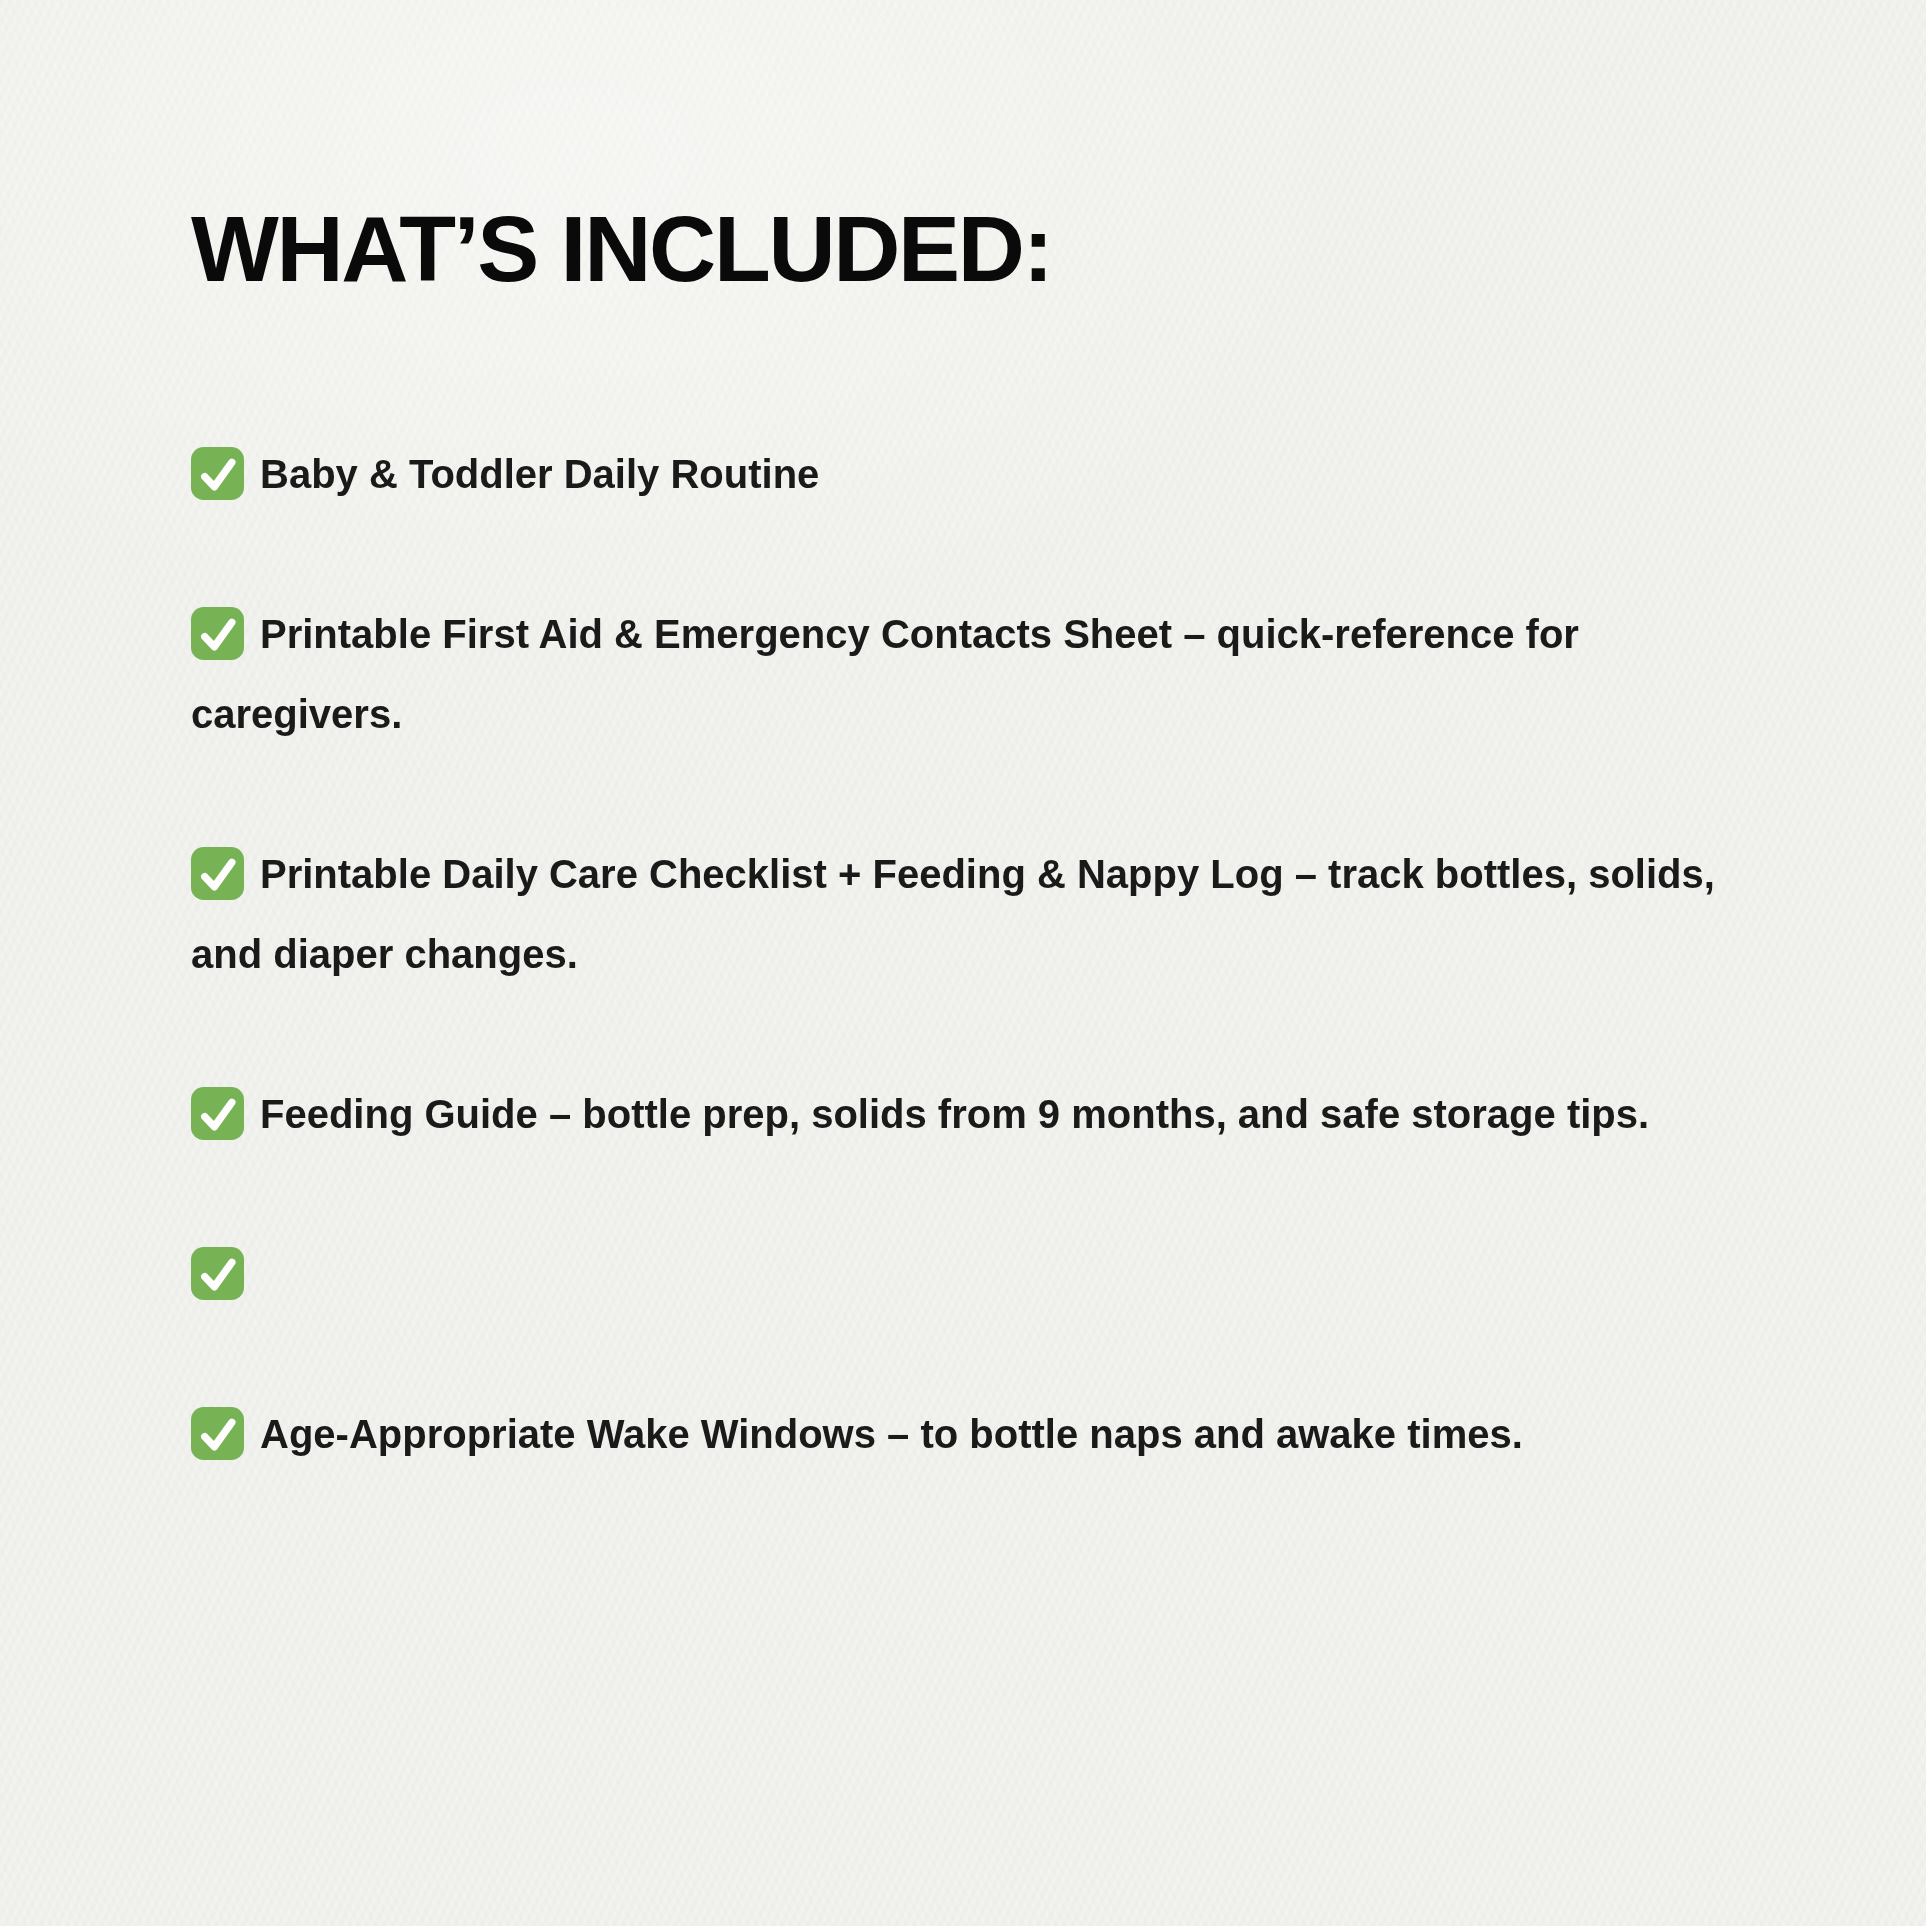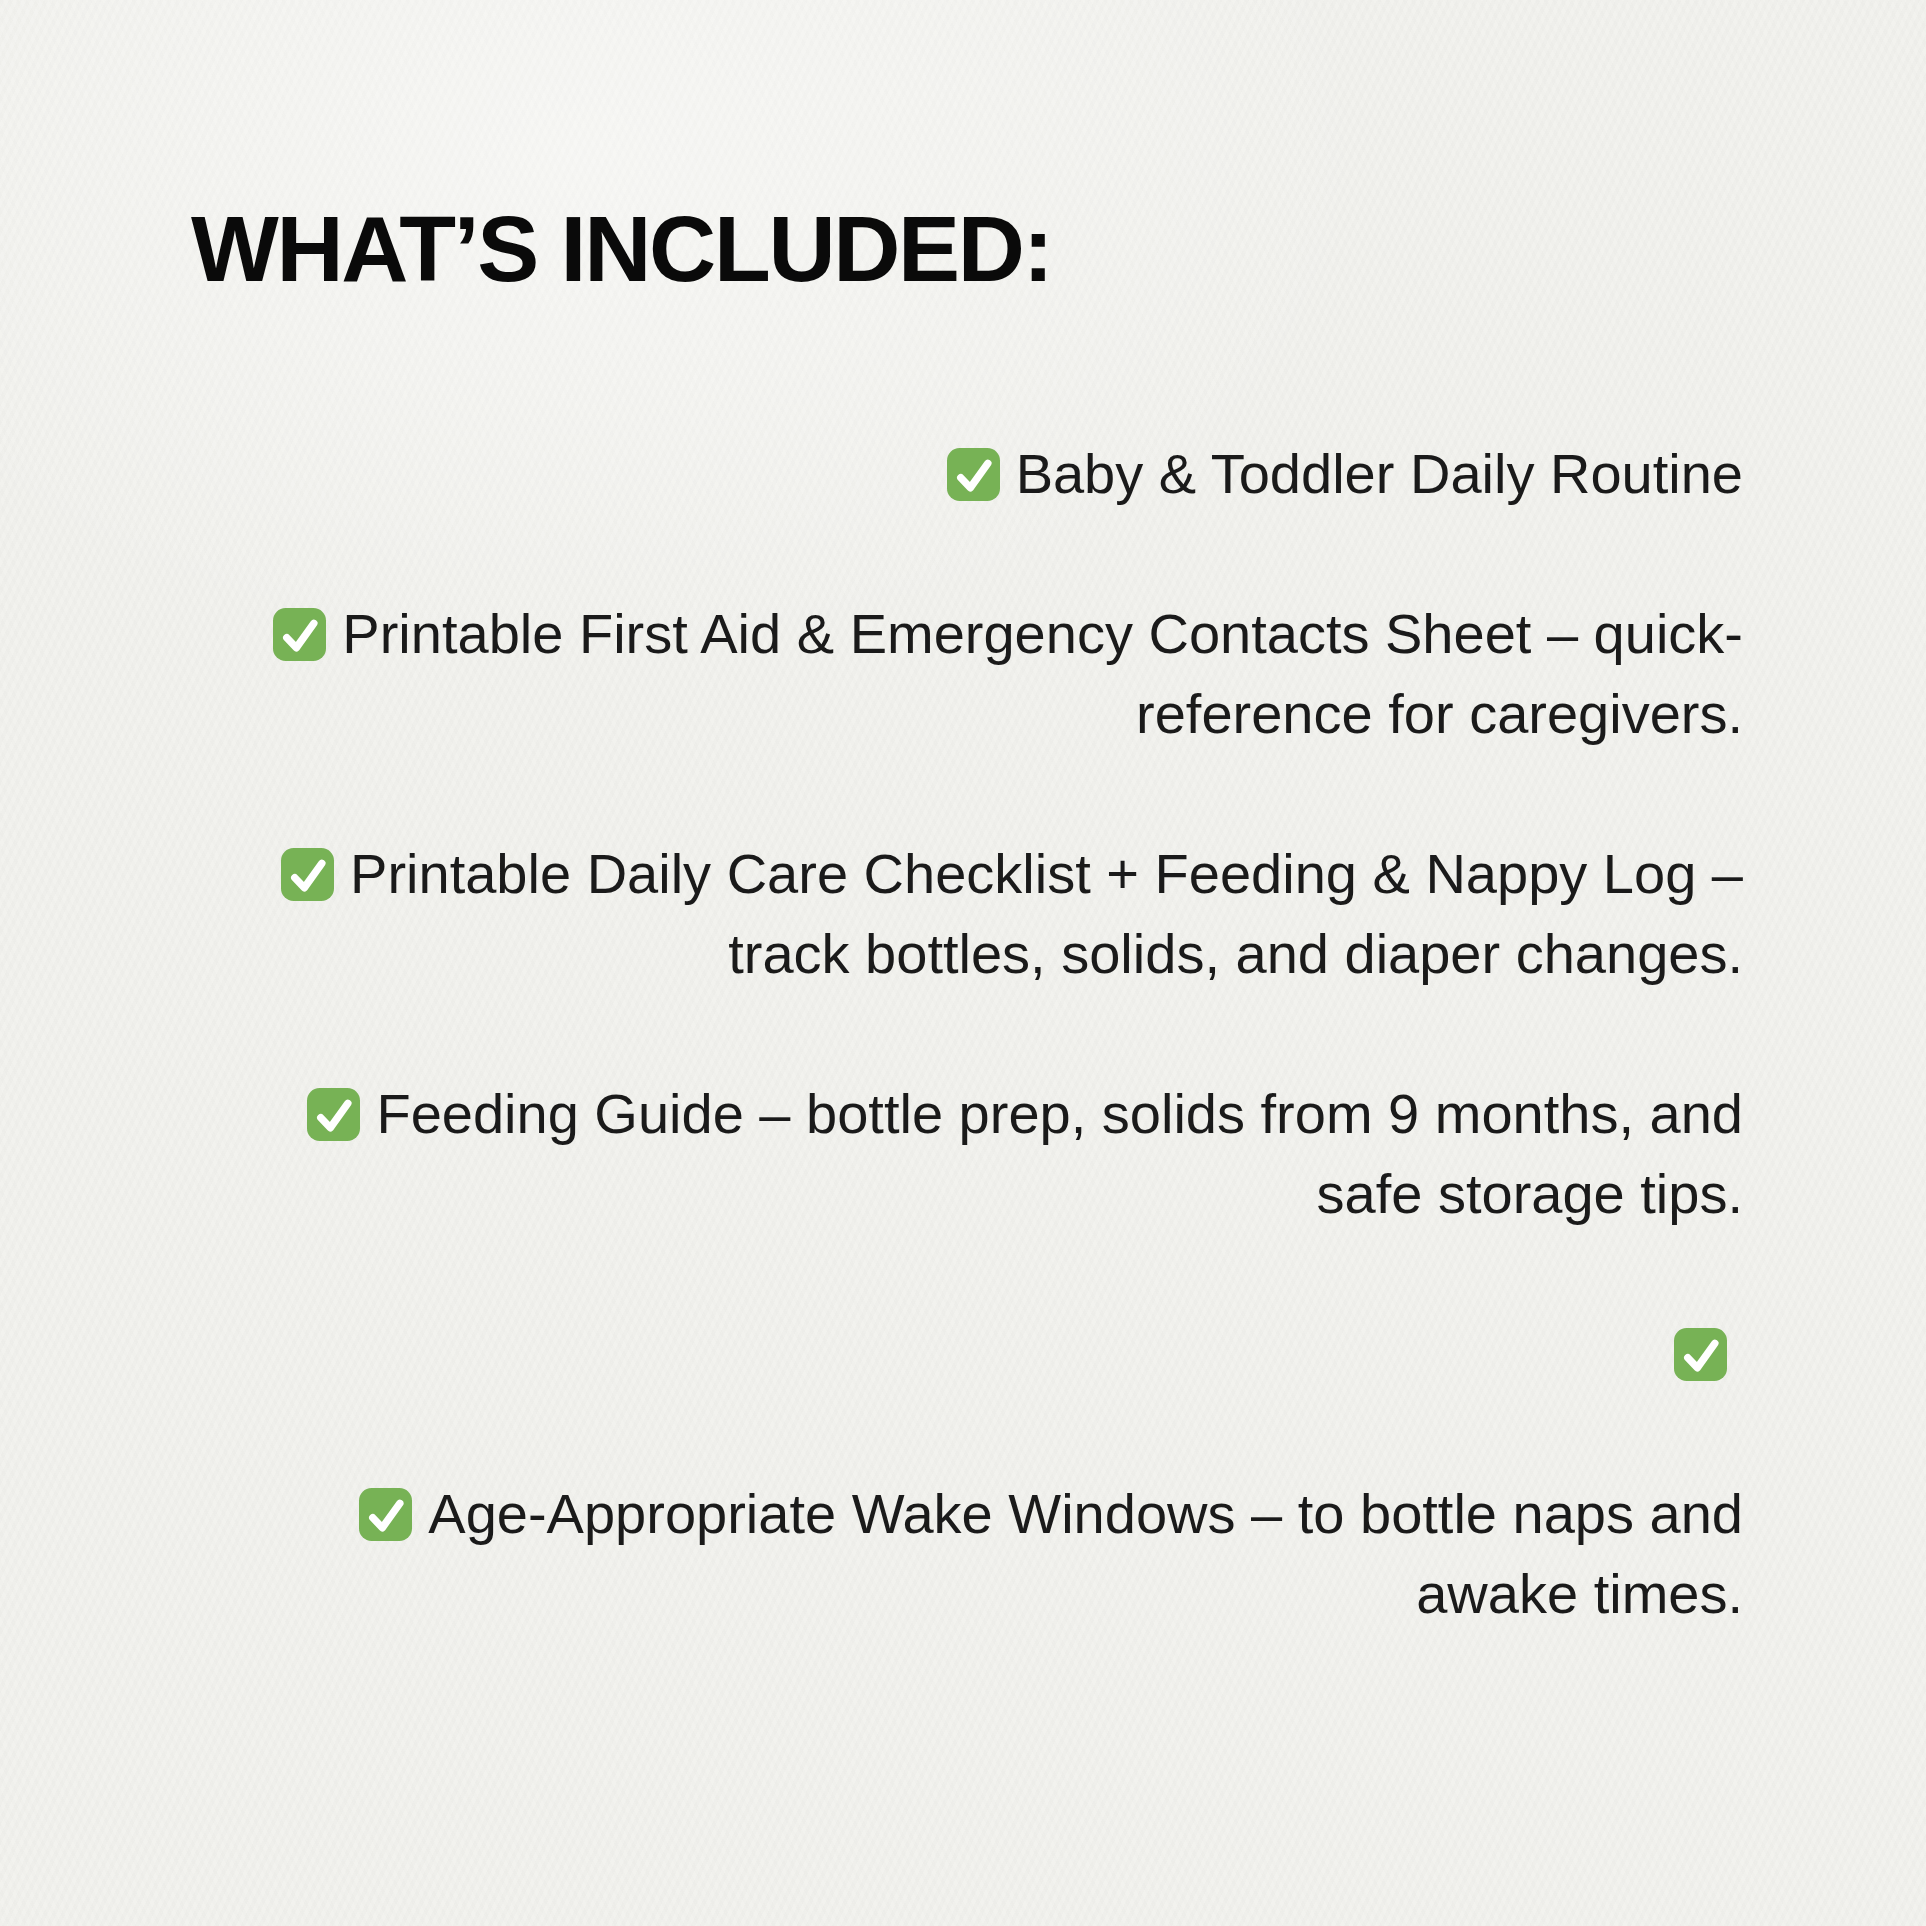--- a/index.html
+++ b/index.html
@@ -39,26 +39,25 @@
     letter-spacing: -2.3px;
     color: var(--title-fg);
   }
   .checklist {
     margin-top: 128px;
     width: 1552px;
     padding: 0;
     list-style: none;
   }
   .check-item {
-    font-size: 56px;
+    font-size: 40px;
     line-height: 80px;
-    font-weight: 400;
+    font-weight: 700;
     margin: 0 0 80px 0;
     color: var(--fg);
-    text-align: right;
   }
   .check-box {
     display: inline-block;
     width: 53px;
     height: 53px;
     border-radius: 12.6px;
     background: var(--check-bg);
     vertical-align: middle;
     margin-right: 16px;
     margin-top: -6.8px;

